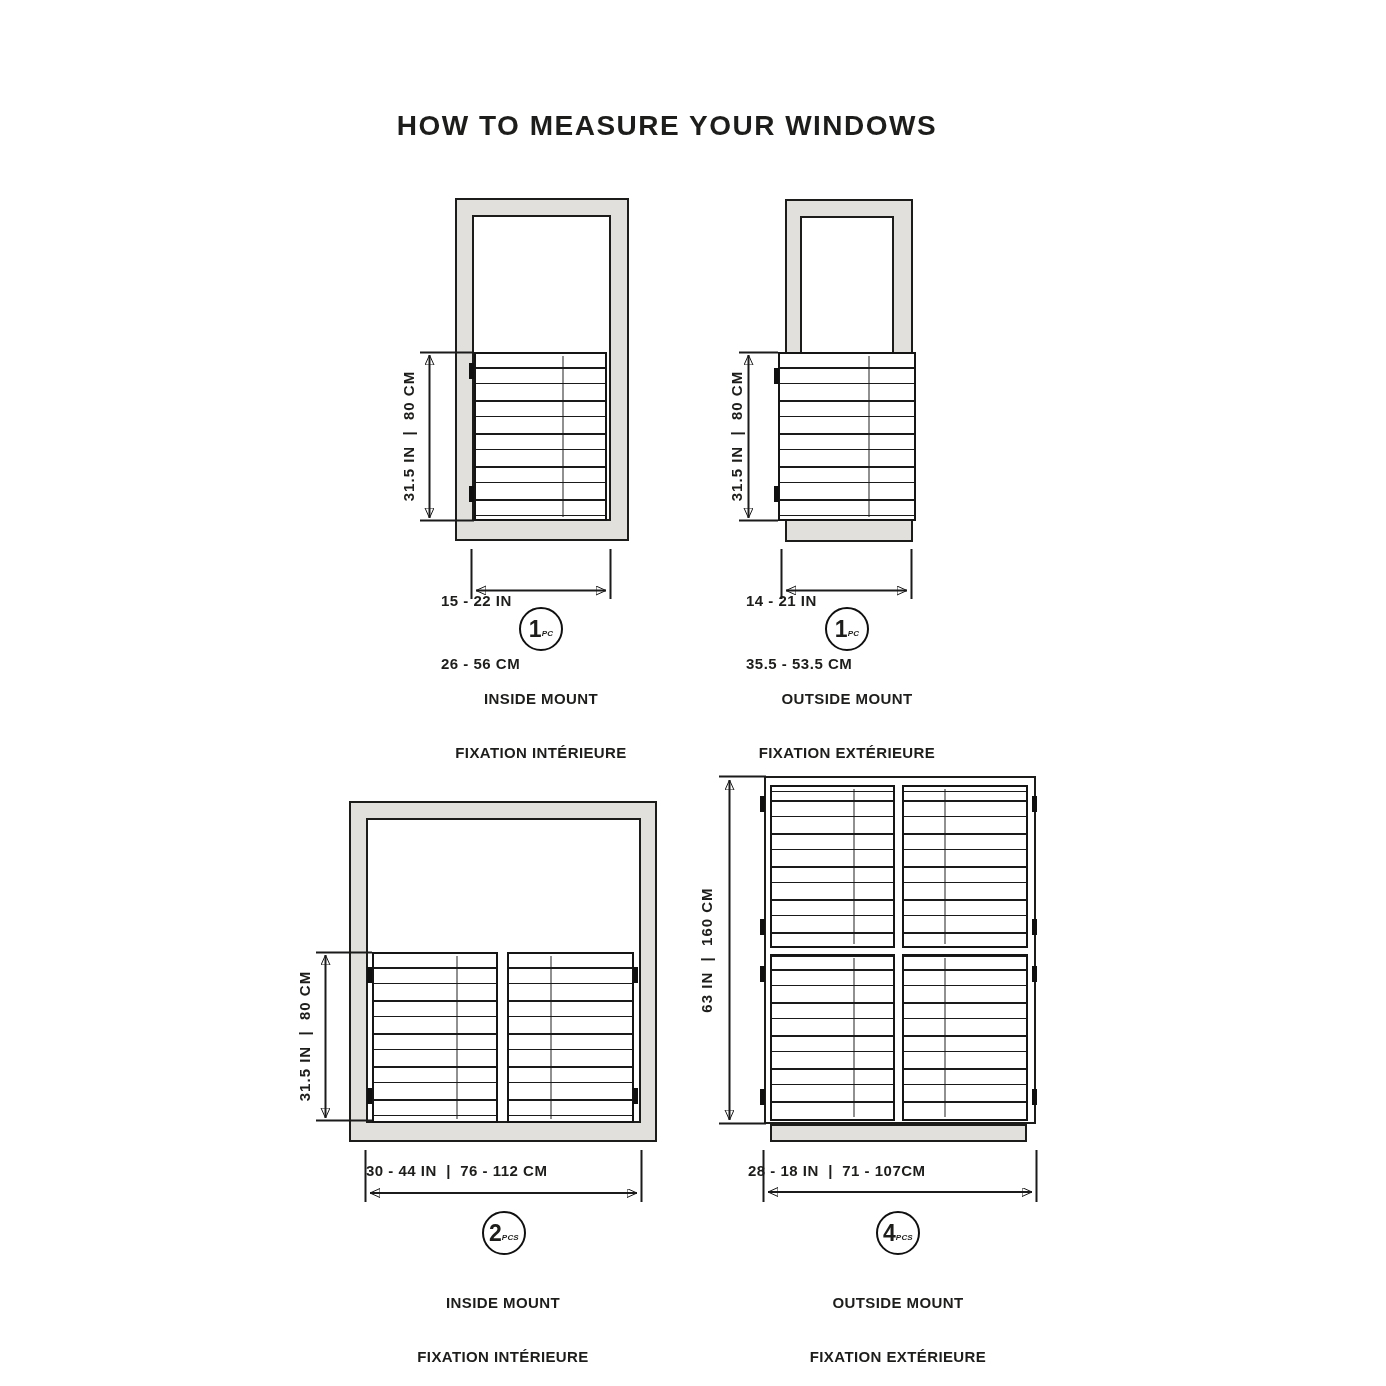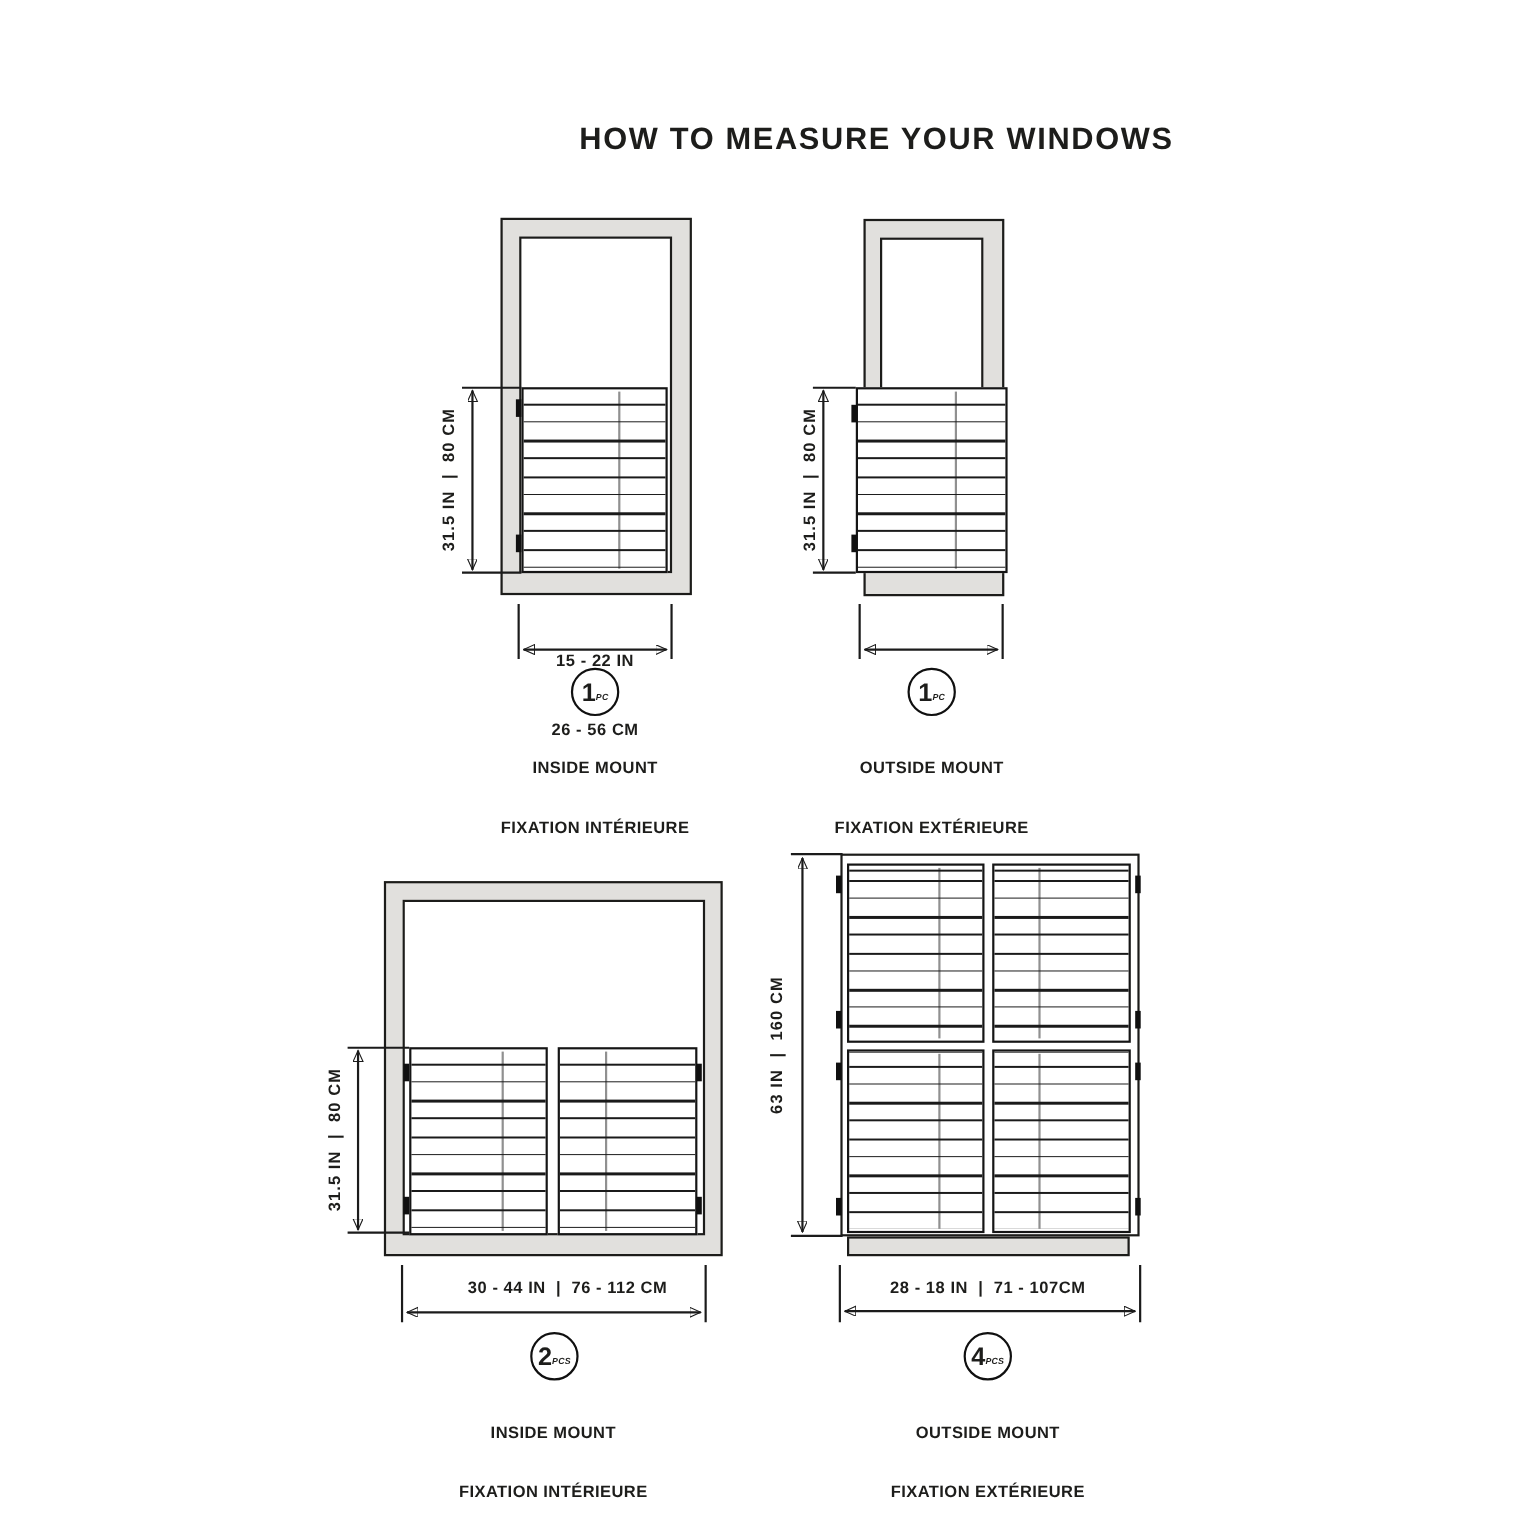--- a/index.html
+++ b/index.html
@@ -26,42 +26,42 @@
   .title {
     position:absolute; font-size:28px; font-weight:bold; letter-spacing:1.5px;
     text-align:center; color:#1d1d1b; white-space:pre;
   }
   .dim-v {
     position:absolute; width:220px; height:20px; line-height:20px; text-align:center;
     font-size:15px; font-weight:bold; letter-spacing:1px; white-space:pre;
     transform:rotate(-90deg); transform-origin:center center;
   }
   .dim-h {
-    position:absolute; text-align:center; font-size:15px; font-weight:bold;
+    position:absolute; font-size:15px; font-weight:bold;
     letter-spacing:0.5px; line-height:21px; white-space:pre;
   }
   .pcs {
     position:absolute; width:44px; height:44px; border:2.5px solid #101010; border-radius:50%;
     background:#fff; display:flex; align-items:center; justify-content:center; box-sizing:border-box;
   }
   .pcs .n { font-size:23px; font-weight:bold; line-height:1; }
   .pcs .u { font-size:8px; font-weight:bold; line-height:1; transform:translateY(5px); letter-spacing:0.2px;font-style:italic; }
   .mount {
     position:absolute; width:300px; text-align:center; font-size:15px; font-weight:bold;
     letter-spacing:0.4px; line-height:18.3px; white-space:pre;
   }
   .dims-svg { position:absolute; left:0; top:0; pointer-events:none; }
   .dims-svg line, .dims-svg path { stroke:#1b1b1b; fill:none; }
 </style>
 </head>
 <body>
 
 <div class="stage">
 
-  <div class="title" style="left:267px; top:110px; width:800px;text-align:right;">HOW TO MEASURE YOUR WINDOWS</div>
+  <div class="title" style="left:267px; top:110px; width:800px;">HOW TO MEASURE YOUR WINDOWS</div>
 
   <div class="group">
     <div class="frame" style="left:455px; top:198px; width:174px; height:343px;"></div>
     <div class="opening" style="left:472px; top:215px; width:139px; height:306px;"></div>
     <div class="panel" style="left:474px; top:352px; width:133px; height:169px;">
       <div class="rod rod-r"></div>
       <div class="slats"></div>
     </div>
     <div class="hinge" style="left:469px; top:363px;"></div>
     <div class="hinge" style="left:469px; top:486px;"></div>
@@ -88,20 +88,24 @@
     <div class="frame" style="left:785px; top:199px; width:128px; height:343px;"></div>
     <div class="opening" style="left:800px; top:216px; width:94px; height:150px;"></div>
     <div class="panel" style="left:778px; top:352px; width:138px; height:169px;">
       <div class="rod" style="left:66%;"></div>
       <div class="slats"></div>
     </div>
     <div class="hinge" style="left:774px; top:368px;"></div>
     <div class="hinge" style="left:774px; top:486px;"></div>
 
     <div class="dim-v" style="left:627px; top:426px;">31.5 IN  |  80 CM</div>
+    <div class="dim-h" style="left:746px; top:548px; width:200px;">
+      <div>14 - 21 IN</div>
+      <div>35.5 - 53.5 CM</div>
+    </div>
     <div class="pcs" style="left:825px; top:607px;">
       <span class="n">1</span>
       <span class="u">PC</span>
     </div>
     <div class="mount" style="left:697px; top:653px;">
       <div>OUTSIDE MOUNT</div>
       <div>FIXATION EXTÉRIEURE</div>
       <div>MONTAJE EXTERIOR</div>
       <div>ÄUßERE HALTERUNG</div>
       <div>FORA DA MOLDURA</div>

